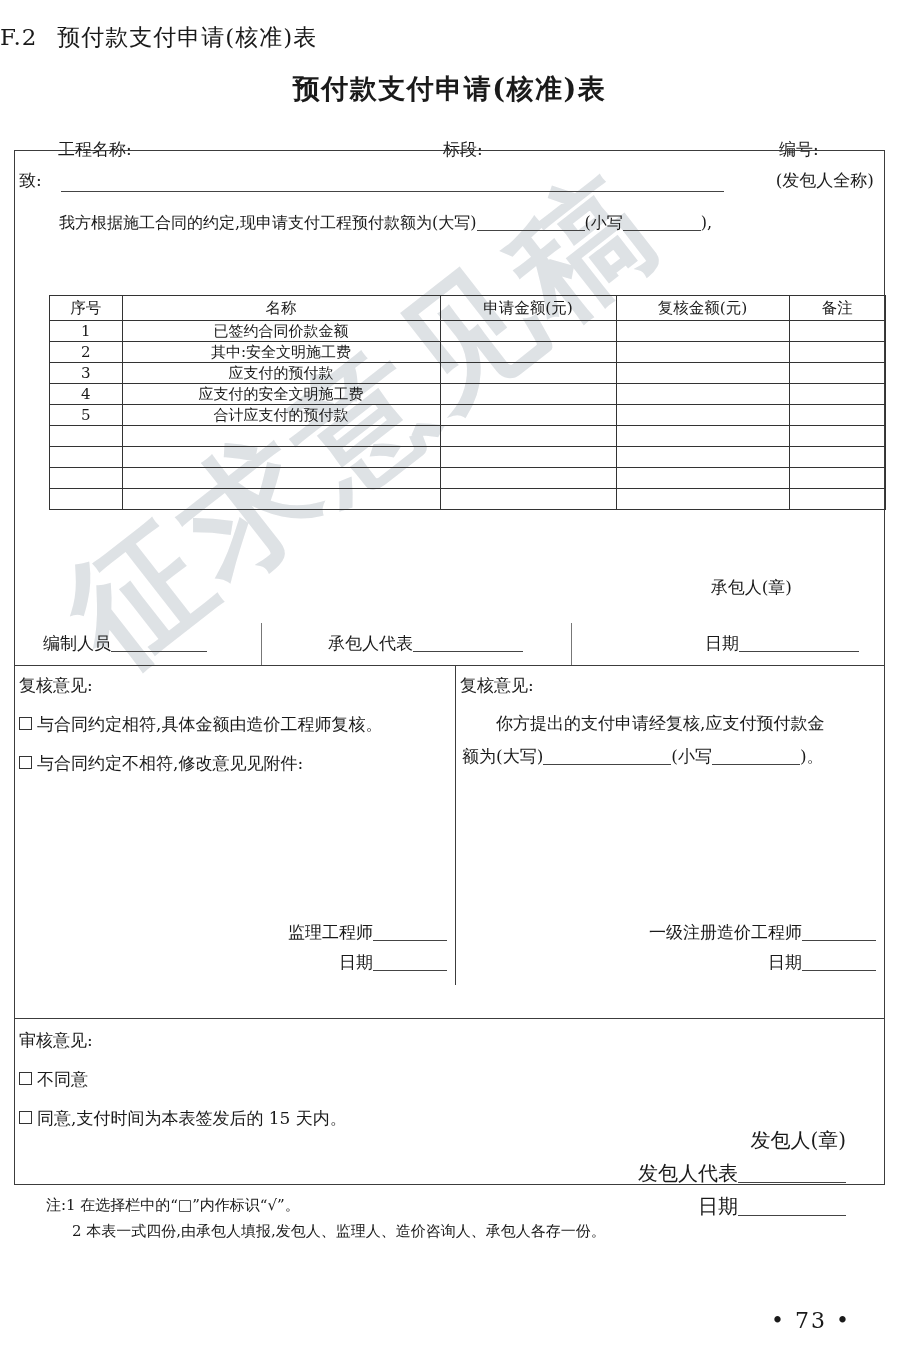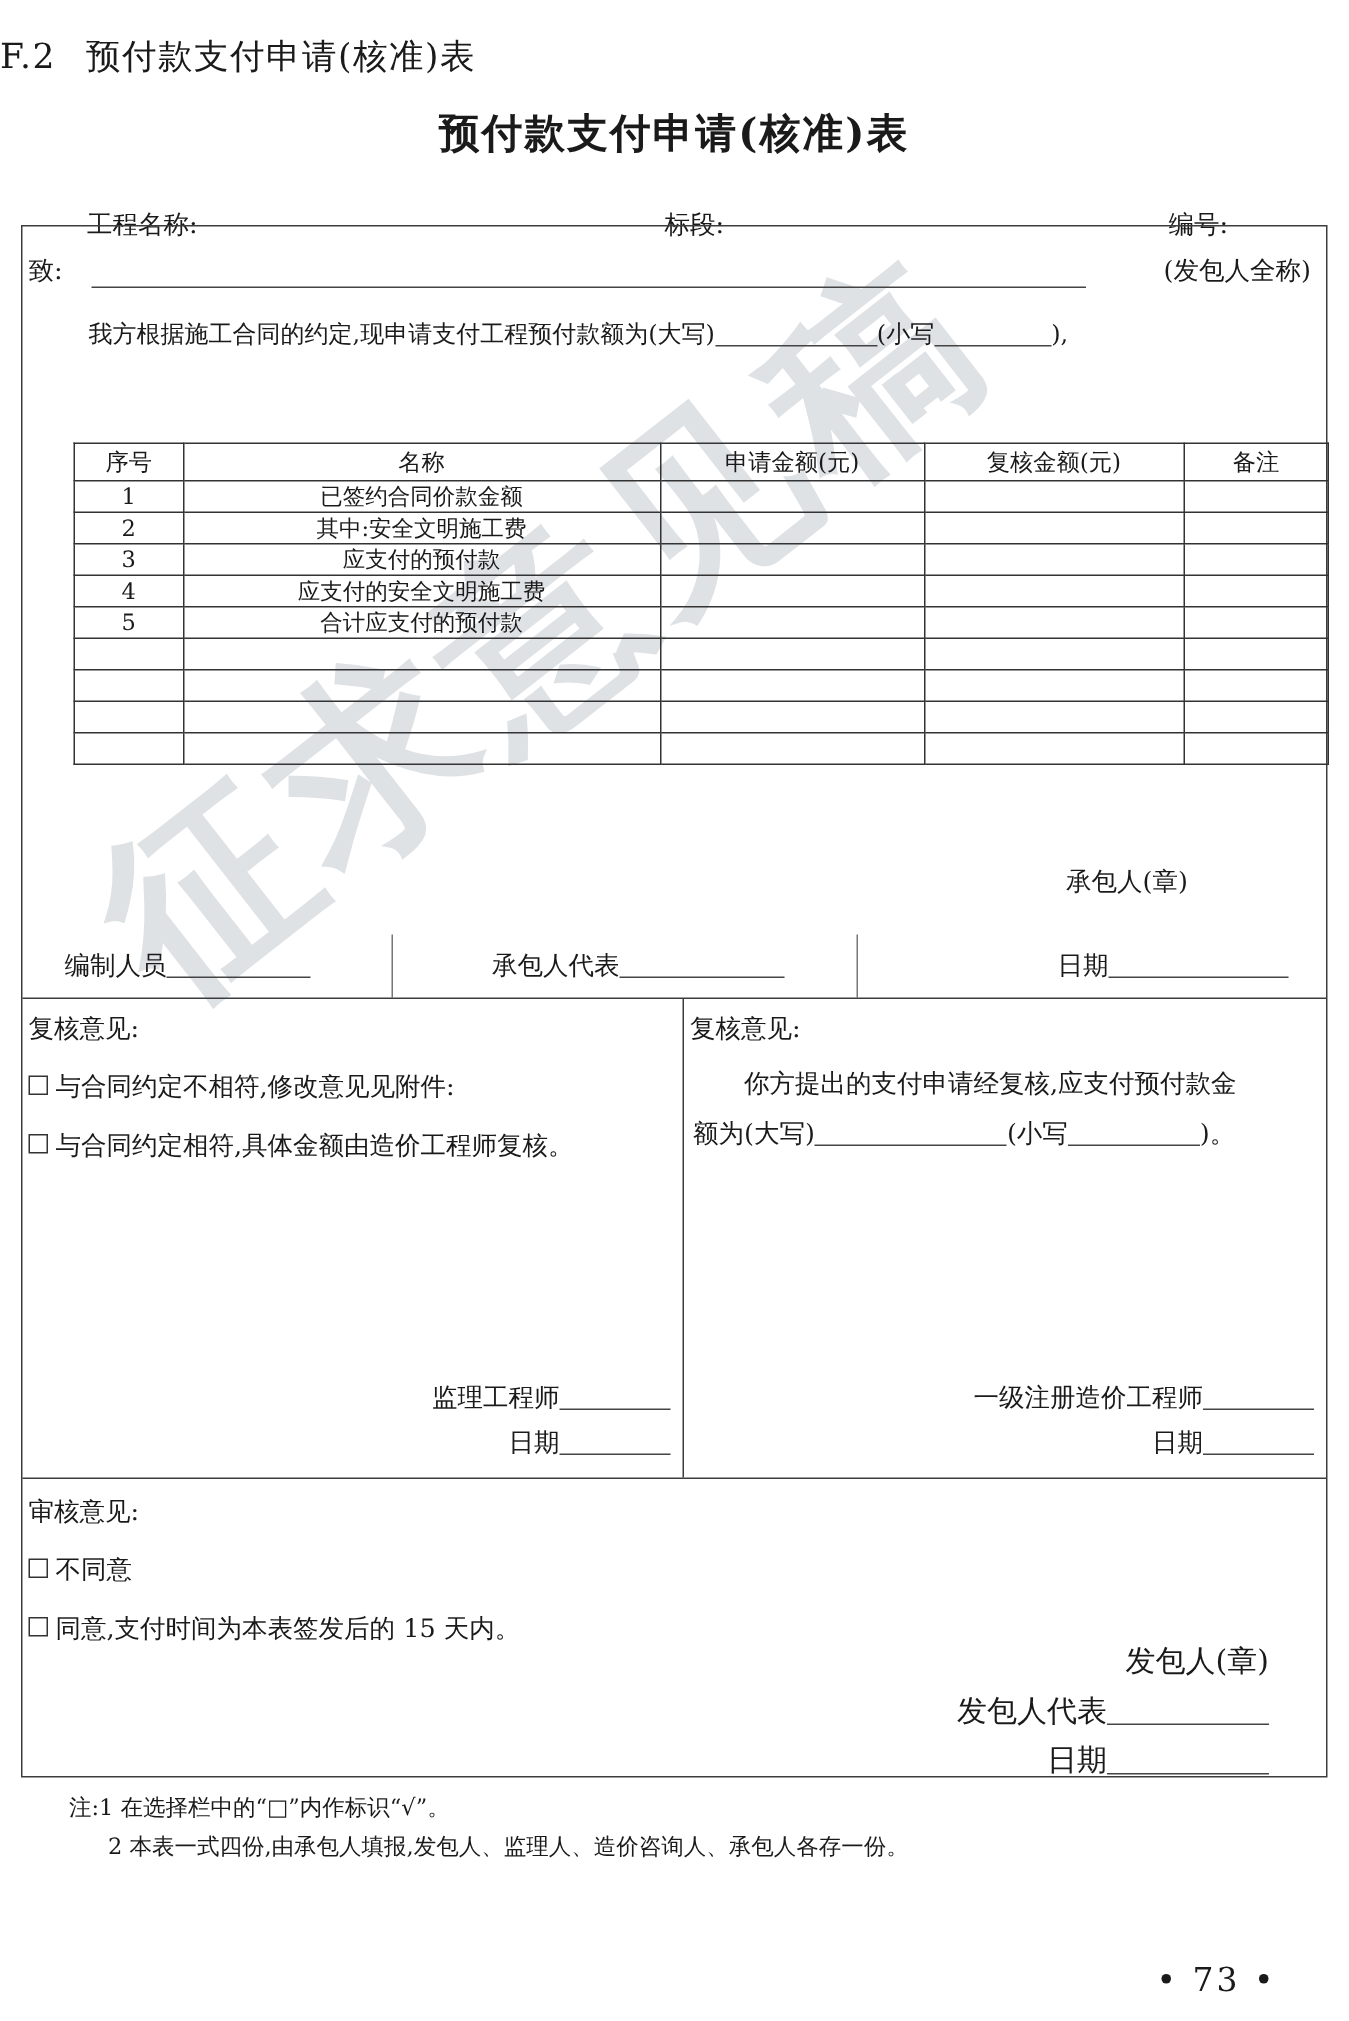--- a/index.html
+++ b/index.html
@@ -208,20 +208,21 @@
     border-bottom: 1.3px solid #444;
     vertical-align: -3px;
     width: 74px;
   }
 
   
   .sec-c {
     position: relative;
     height: 215px;
     border-top: 1.3px solid #3c3c3c;
+    margin-top: 33px;
   }
   .sec-c h4 { font-size: 17px; font-weight: normal; padding: 10px 0 0 4px; }
   .audit-sign {
     position: absolute;
     right: 38px; bottom: 10px;
     font-size: 20px;
     text-align: right;
     line-height: 33px;
     white-space: nowrap;
   }
@@ -371,24 +372,24 @@
         <span class="cell sg-rep"><span>承包人代表</span><span class="rule"></span></span>
         <span class="cell sg-date"><span>日期</span><span class="rule"></span></span>
       </div>
     </div>
 
     <div class="sec-b">
 
       <div class="panel panel-l">
         <h4>复核意见:</h4>
         <div class="check-line">
-          <span class="box"></span><span>与合同约定不相符,修改意见见附件:</span>
+          <span class="box"></span><span>与合同约定相符,具体金额由造价工程师复核。</span>
         </div>
         <div class="check-line">
-          <span class="box"></span><span>与合同约定相符,具体金额由造价工程师复核。</span>
+          <span class="box"></span><span>与合同约定不相符,修改意见见附件:</span>
         </div>
         <div class="panel-sign">
           <div><span>监理工程师</span><span class="rule"></span></div>
           <div><span>日期</span><span class="rule"></span></div>
         </div>
       </div>
 
       <div class="panel panel-r">
         <h4>复核意见:</h4>
         <div class="r-para">

